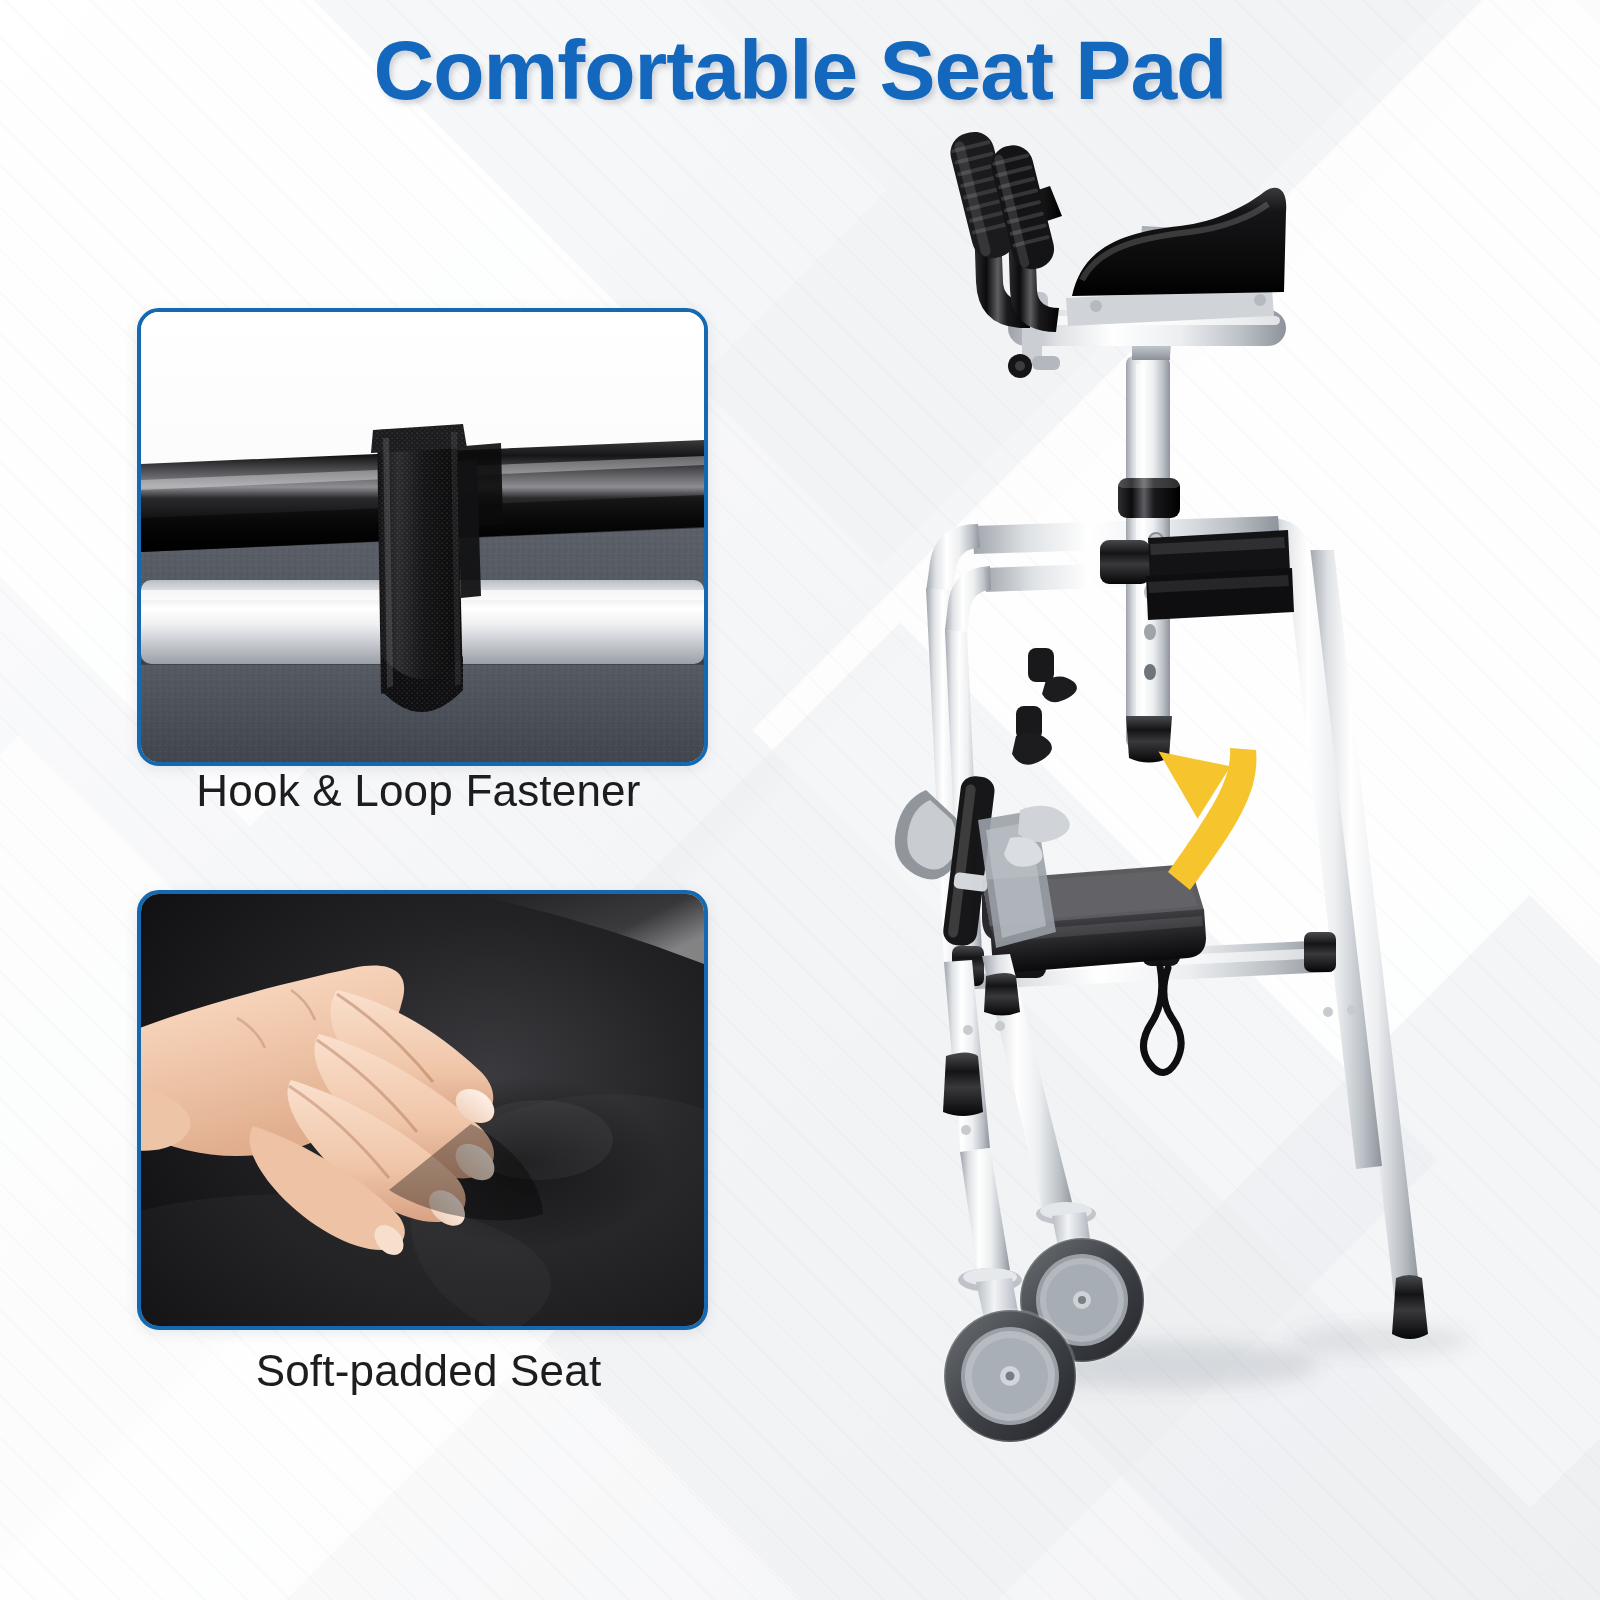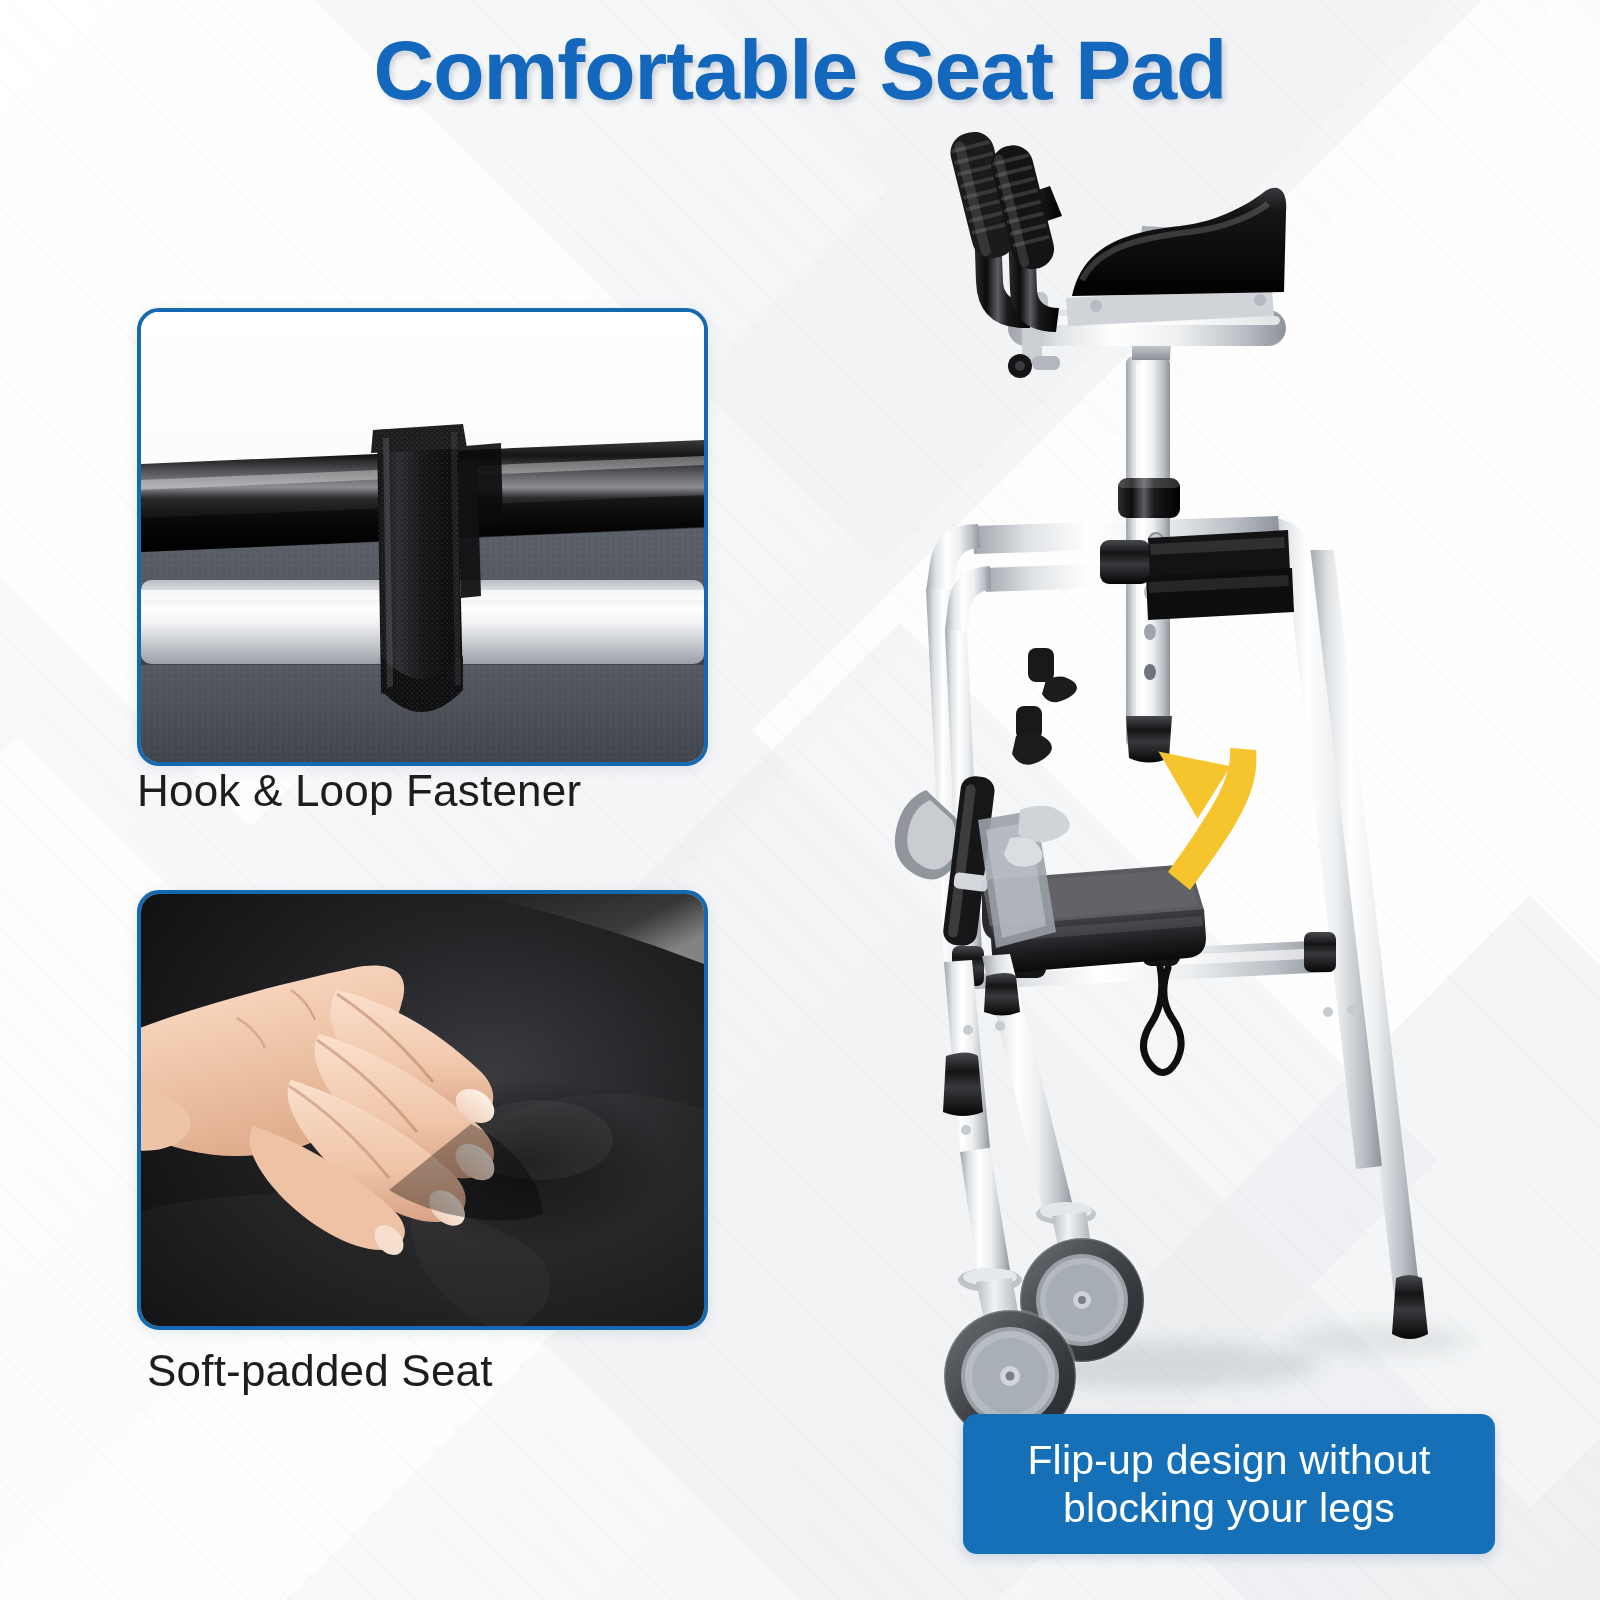--- a/index.html
+++ b/index.html
@@ -38,21 +38,21 @@
   .inset{
     position:absolute;border:4px solid #1569b0;border-radius:22px;
     overflow:hidden;background:#fff;
     box-shadow:0 3px 14px rgba(40,60,90,.10);
   }
   #inset-1{left:137px;top:308px;width:563px;height:450px;}
   #inset-2{left:137px;top:890px;width:563px;height:432px;}
   .inset svg{display:block;width:100%;height:100%;}
 
   .caption{
-    position:absolute;width:563px;text-align:left;
+    position:absolute;width:563px;text-align:center;
     font-size:44px;color:#1d1d1f;font-weight:400;letter-spacing:.2px;
     white-space:nowrap;
   }
   #caption-1{left:137px;top:766px;}
   #caption-2{left:147px;top:1346px;}
 
   
   #product{position:absolute;left:860px;top:120px;width:700px;height:1340px;}
   #product svg{display:block;width:100%;height:100%;}
 
@@ -528,18 +528,14 @@
 
       <g>
         <path d="M308 752 C 352 690, 372 660, 370 628
                  L 396 630 C 400 672, 376 708, 330 770 Z" fill="#f6c52e"></path>
         <path d="M302 688 L336 618 L364 686 Z" fill="#f6c52e" transform="rotate(-56 330 660)"></path>
       </g>
 
     </svg>
   </div>
 
-  <div id="callout">
-    <div class="line">Flip-up design without</div>
-    <div class="line">blocking your legs</div>
-  </div>
 
 </div>
 
 </body></html>

